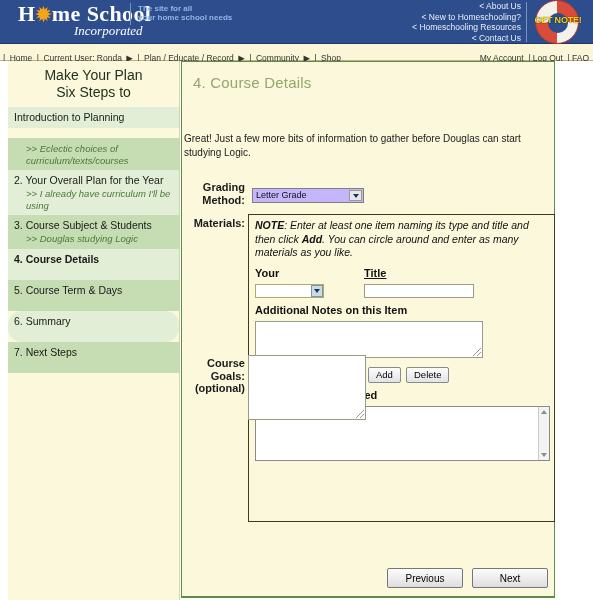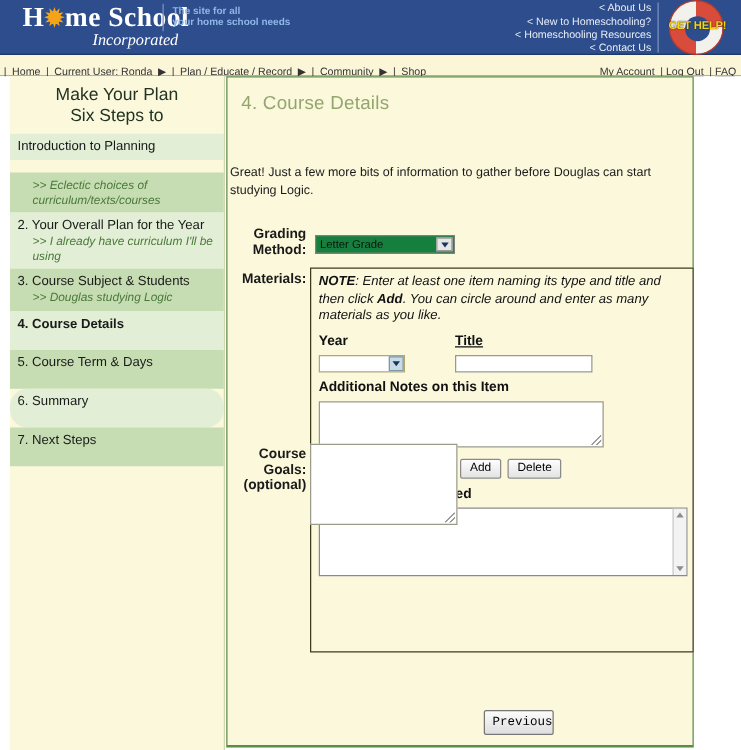--- a/index.html
+++ b/index.html
@@ -138,21 +138,21 @@
   }
   .lbl {
     font-size:11px; font-weight:bold; color:#1a1a1a; text-align:right;
     line-height:12.5px;
   }
   .lbl-grading {
     position:absolute; left:0px; top:119px; width:63px;
   }
   .select-grade {
     position:absolute; left:70px; top:126px; width:112px; height:15px;
-    background:#15803d; border:1px solid #7f7f7f;
+    background:#c4b5fd; border:1px solid #7f7f7f;
     font-size:9px; font-family:"Liberation Sans", sans-serif;
     color:#111; padding:0 16px 0 3px; line-height:13px;
   }
   .sel-arrow {
     position:absolute; right:1px; top:1px; width:13px; height:11px;
     background:#e6e6e6; border:1px solid #9a9a9a;
     display:flex; align-items:center; justify-content:center;
   }
   .sel-arrow i {
     width:0;height:0;border-left:3px solid transparent;
@@ -250,25 +250,25 @@
     position:absolute; left:0px; top:295px; width:63px;
     text-align:right;
   }
   .goals-area {
     position:absolute; left:66px; top:293px; width:118px; height:65px;
     background:#ffffff; border:1px solid #9a9a8a;
   }
 
   .btn-nav {
     position:absolute;
-    font-family:Liberation Mono, monospace;
+    font-family:Liberation Sans, sans-serif;
     font-size:10px; color:#000;
     background:linear-gradient(#fcfcfc, #dedede);
     border:1px solid #767676; border-radius:2px;
-    width:56px; height:20px; cursor:pointer;
+    width:76px; height:20px; cursor:pointer;
   }
   .btn-prev { left:205px; top:506px; }
   .btn-next { left:290px; top:506px; }
 </style>
 </head>
 <body>
 
 <div id="page">
 
   <div class="header">
@@ -283,21 +283,21 @@
     </div>
     <div class="header-links">
       <a href="#">&lt; About Us</a>
       <a href="#">&lt; New to Homeschooling?</a>
       <a href="#">&lt; Homeschooling Resources</a>
       <a href="#">&lt; Contact Us</a>
     </div>
     <div class="help-divider"></div>
     <div class="help-badge">
       <div class="ring"></div>
-      <div class="help-text">GET HELP!</div>
+      <div class="help-text">GET NOTE!</div>
     </div>
   </div>
 
   <div class="navbar">
     <div class="nav-left">
       <span class="nav-sep">|</span>
       <span class="nav-item">Home</span>
       <span class="nav-sep"> |</span>
       <span class="nav-item">Current User: Ronda</span>
       <span class="nav-arrow">▶</span>
@@ -370,21 +370,21 @@
         <span class="sel-arrow">
             <i></i>
           </span>
       </div>
 
       <div class="lbl lbl-materials">Materials:</div>
 
       <div class="mat-box">
         <div class="mat-note"><span class="note-lead">NOTE</span><span>: Enter at least one item naming its type and title and then click </span><b>Add</b><span>. You can circle around and enter as many materials as you like.</span></div>
 
-        <div class="hdr-type">Year</div>
+        <div class="hdr-type">Your</div>
         <div class="hdr-title">Title</div>
 
         <div class="type-select">
           <span style="font-size:9px;padding-left:3px;display:inline-block;line-height:12px;"></span>
           <span class="sel-arrow">
               <i></i>
             </span>
         </div>
 
         <div class="title-input">
@@ -414,16 +414,17 @@
         <div>Course</div>
         <div>Goals:</div>
         <div>(optional)</div>
       </div>
       <div class="goals-area">
         <span style="font-size:9px;padding-left:3px;display:inline-block;line-height:12px;"></span>
         <span class="resize-grip"></span>
       </div>
 
       <button class="btn-nav btn-prev">Previous</button>
+      <button class="btn-nav btn-next">Next</button>
 
     </div>
   </div>
 </div>
 
 </body></html>

